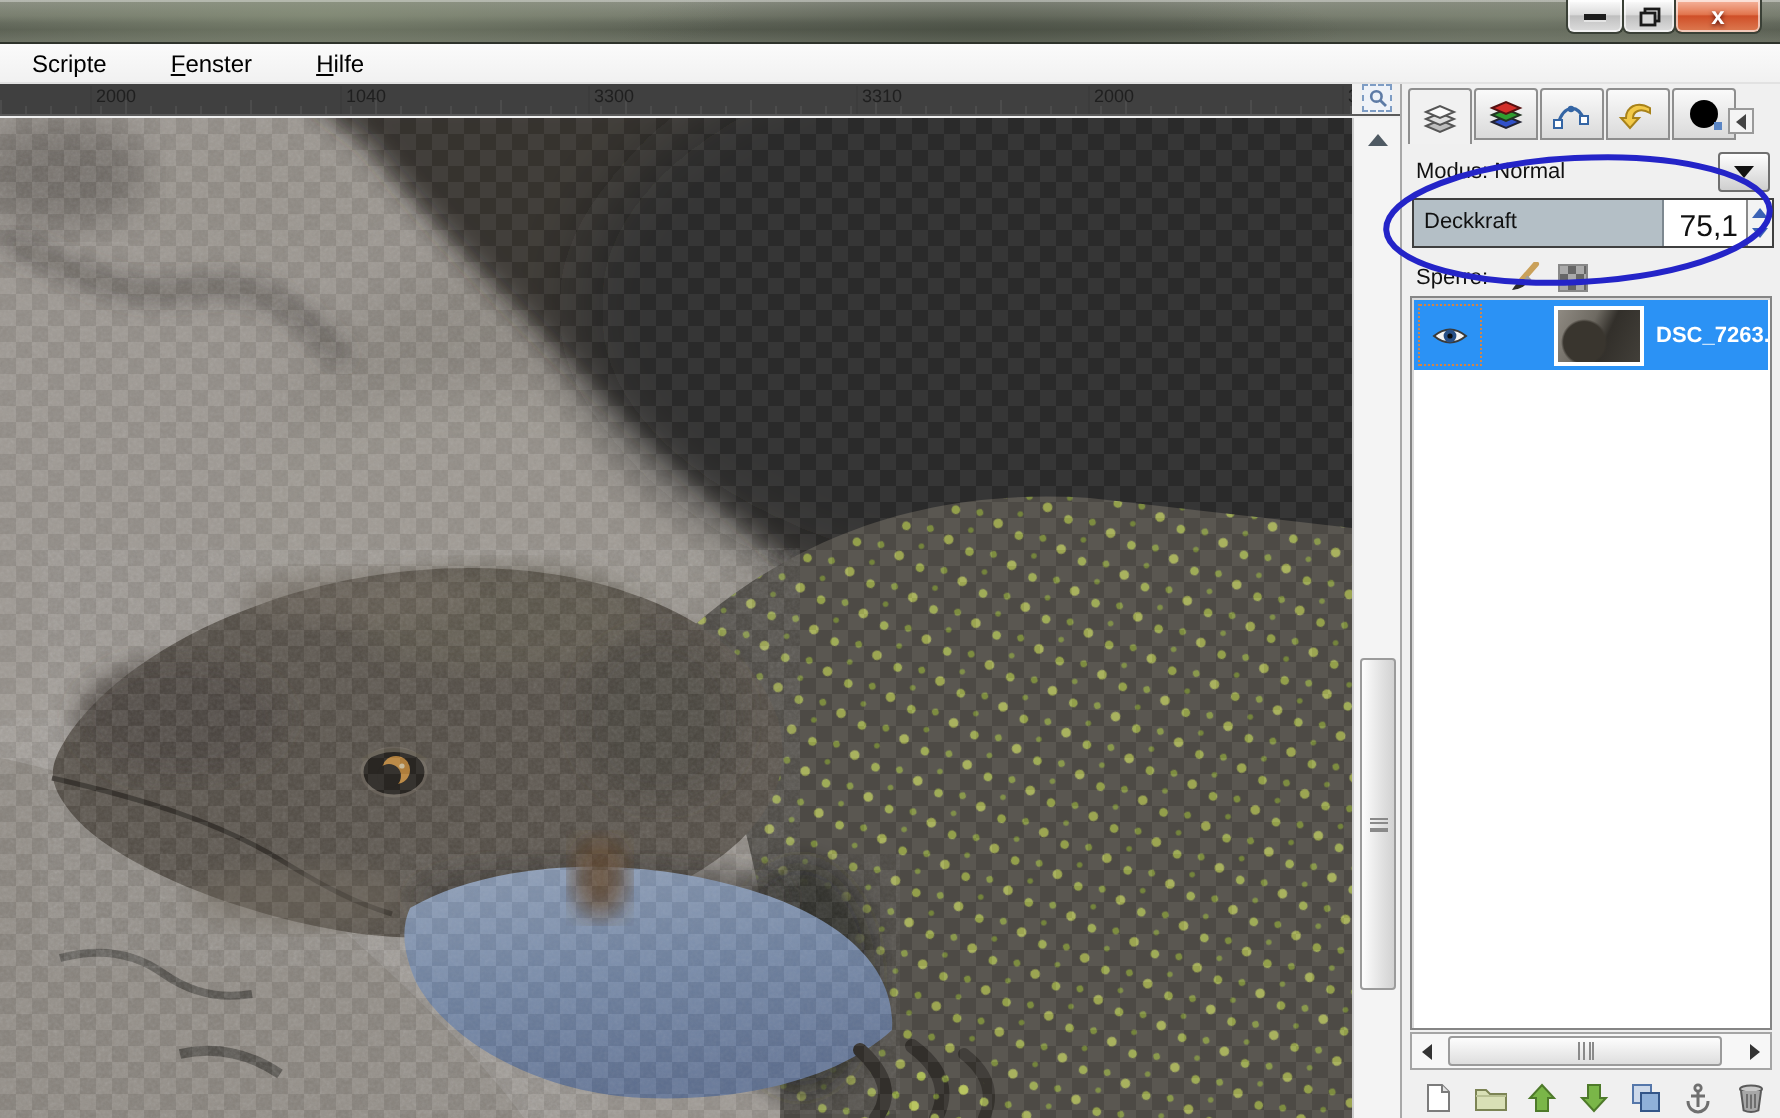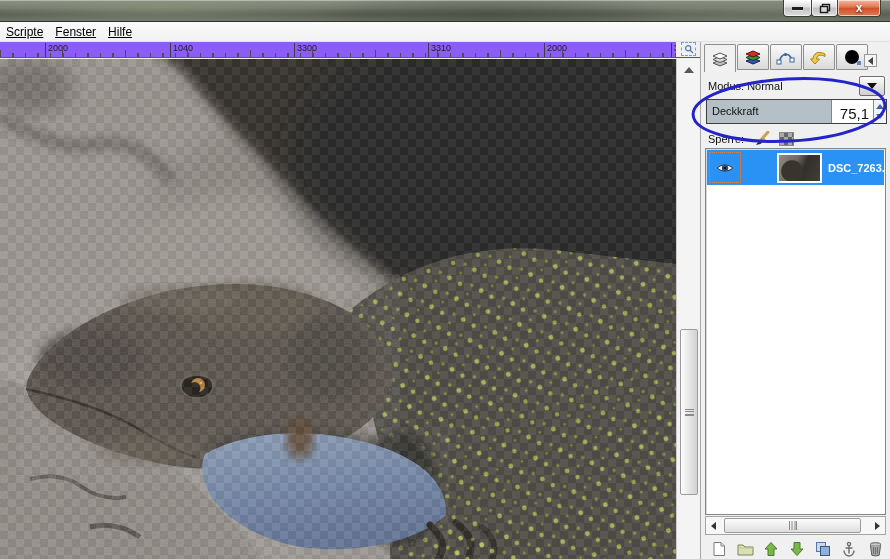--- a/index.html
+++ b/index.html
@@ -25,25 +25,25 @@
   .cap-btn.restore{width:27px;}
   .cap-btn.close{width:44px;background:linear-gradient(#f6b6a0,#e2764f 45%,#cf4f28 50%,#dd7b52);
     color:#fff;font-weight:bold;font-size:12px;line-height:1;
     text-shadow:0 1px 2px rgba(60,0,0,.8);}
   .glyph-min{width:11px;height:3px;background:#1c1c1c;box-shadow:0 1px 0 rgba(255,255,255,.5);}
 
   
   .menubar{position:absolute;left:0;top:22px;width:890px;height:20px;
     background:linear-gradient(#fbfbfb,#f1f1f1);border-bottom:1px solid #e2e2e2;
     display:flex;align-items:center;font-size:12px;color:#000;}
-  .menu-item{padding:2px 6px;cursor:default;text-decoration:underline;}
+  .menu-item{padding:2px 16px;cursor:default;}
   .menu-item .accel{text-decoration:underline;}
 
   
-  .ruler-row{position:absolute;left:0;top:42px;width:700px;height:16px;background:#8b5cf6;
+  .ruler-row{position:absolute;left:0;top:42px;width:700px;height:16px;background:#404040;
     border-bottom:1px solid #5a5a5a;display:flex;}
   .ruler{position:relative;width:676px;height:15px;overflow:hidden;
     background-image:
       repeating-linear-gradient(to right,#4c4c4c 0 1px,transparent 1px 62.5px),
       repeating-linear-gradient(to right,#4c4c4c 0 1px,transparent 1px 12.5px);
     background-size:100% 7px,100% 4px;
     background-position:left bottom,left bottom;background-repeat:no-repeat;}
   .ruler-mark{position:absolute;top:1px;bottom:0;border-left:1px solid #3c3c3c;
     padding-left:2px;font-size:9px;color:#1f1f1f;line-height:11px;white-space:nowrap;}
   .ruler-corner{position:relative;width:24px;height:15px;background:#f0f0f0;}

